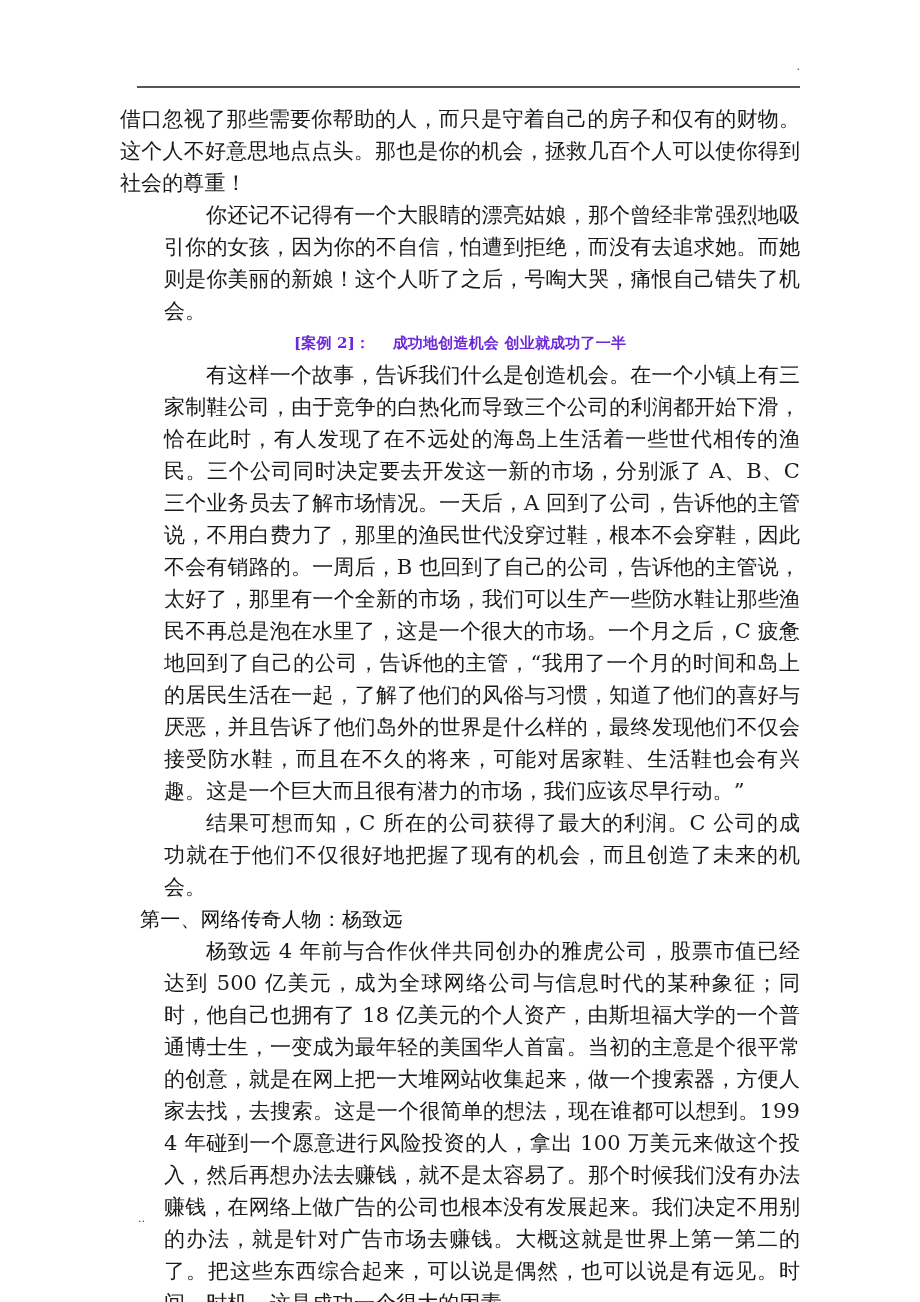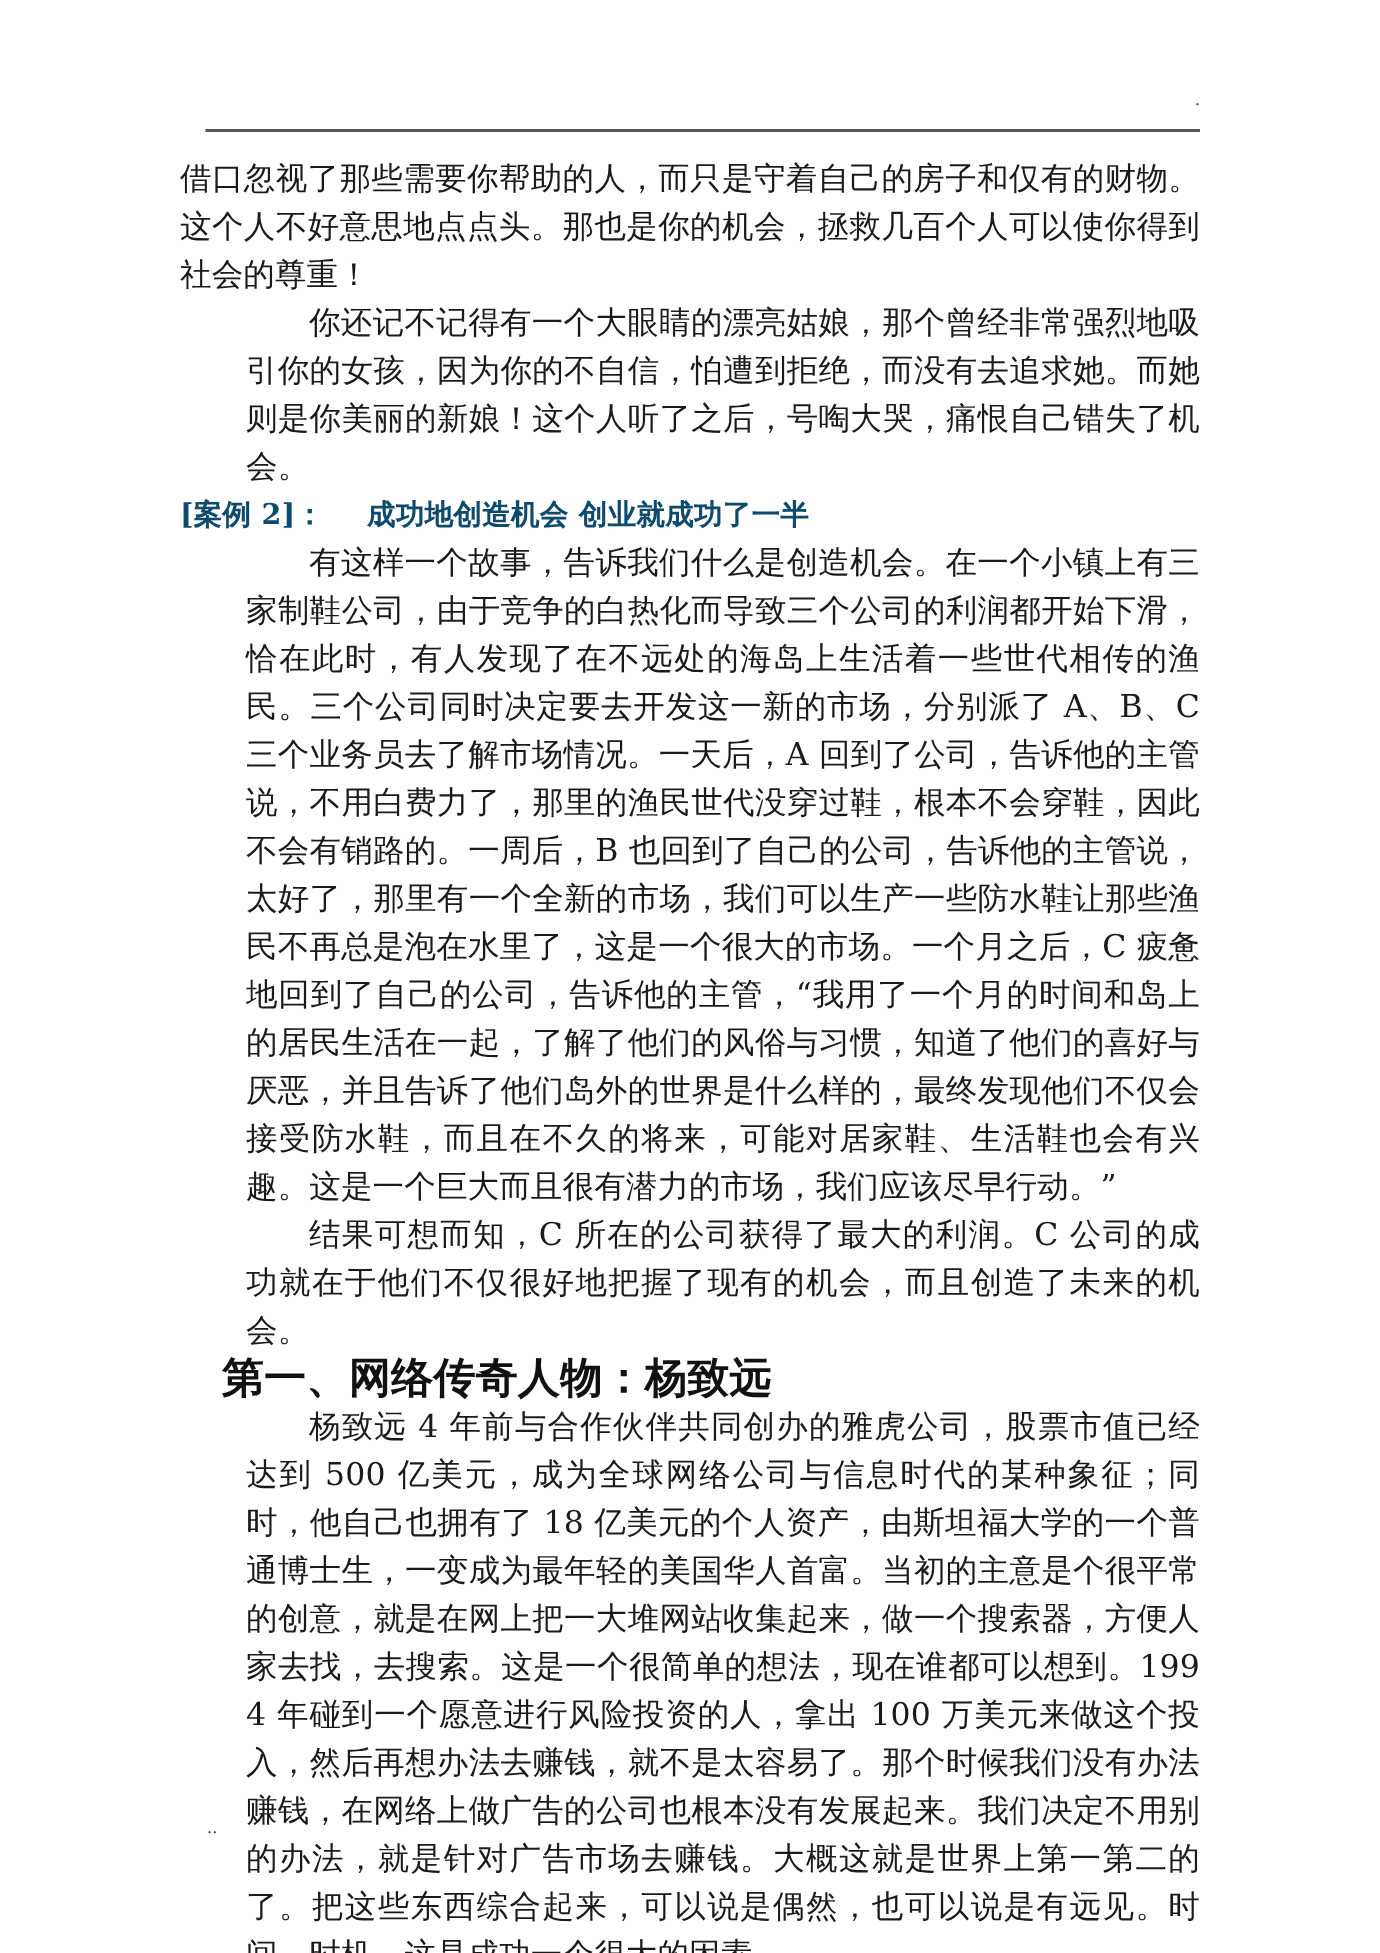--- a/index.html
+++ b/index.html
@@ -85,39 +85,40 @@
   }
 
   .comment .tag-gap {
     display: inline-block;
     width: 1.6em;
   }
 
   
   .case-heading {
     margin: 0;
-    font-size: 19px;
+    font-size: 15px;
     line-height: 32px;
     font-weight: bold;
-    color: #0c4a6e;
+    color: #6d28d9;
     letter-spacing: 0.2px;
     white-space: nowrap;
+    text-align: center;
   }
 
   .case-heading .head-gap {
     display: inline-block;
     width: 1.5em;
   }
 
   
   .sub-heading {
     margin: 0;
-    font-size: 28px;
+    font-size: 20px;
     line-height: 32px;
-    font-weight: bold;
+    font-weight: normal;
     color: #111111;
     text-indent: 1em;
     letter-spacing: 0.2px;
     white-space: nowrap;
   }
 
   
   .footer-mark {
     position: absolute;
     left: 138px;

